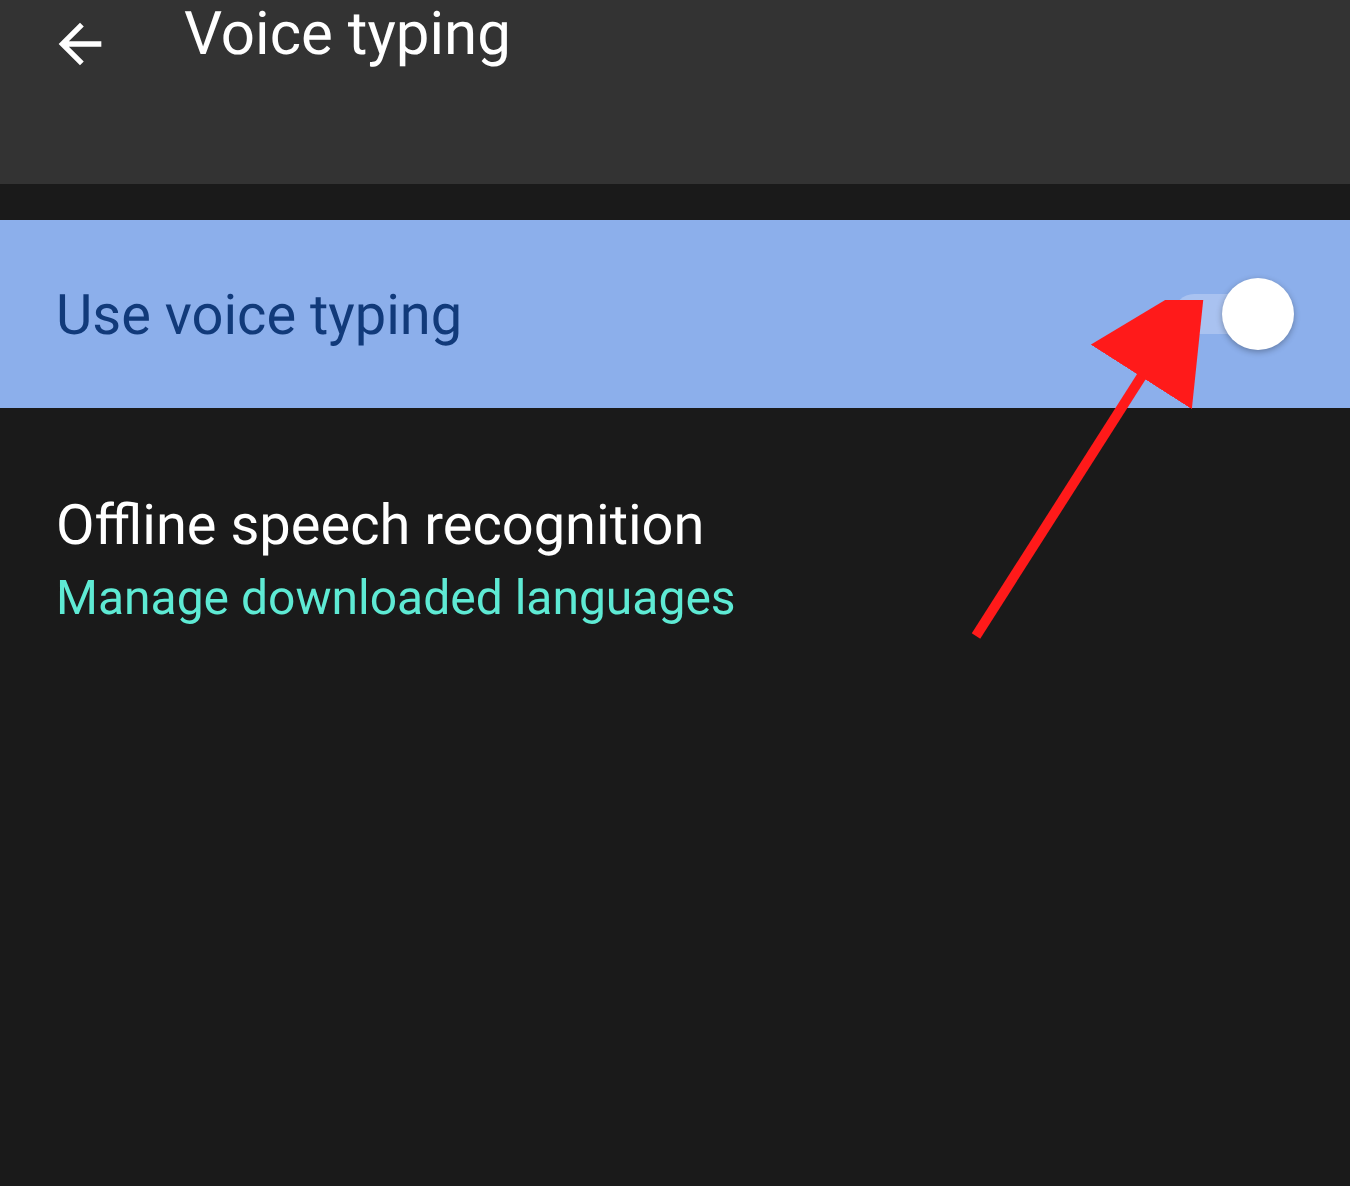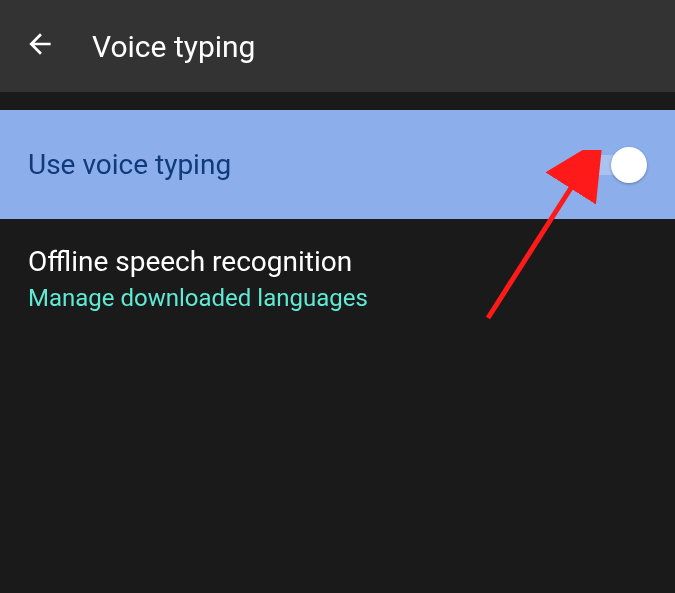--- a/index.html
+++ b/index.html
@@ -12,21 +12,20 @@
       height: 593px;
       background: #1a1a1a;
       font-family: Roboto, 'Segoe UI', Arial, sans-serif;
       overflow: hidden;
       position: relative;
     }
     .header {
       height: 92px;
       background: #333333;
       display: flex;
-      align-items: center;
       padding: 0 16px;
       gap: 28px;
     }
     .back-icon {
       width: 48px;
       height: 48px;
       display: flex;
       align-items: center;
       justify-content: center;
       cursor: pointer;
@@ -40,21 +39,21 @@
       color: #ffffff;
       font-size: 30px;
       font-weight: 400;
     }
     .gap-bar {
       height: 18px;
       background: #1a1a1a;
     }
     .highlighted-row {
       background: #8cafeb;
-      height: 109px;
+      height: 94px;
       display: flex;
       align-items: center;
       justify-content: space-between;
       padding: 0 28px 0 28px;
     }
     .highlighted-row .label {
       color: #113a7a;
       font-size: 28px;
       font-weight: 400;
     }
@@ -77,21 +76,21 @@
       position: absolute;
       right: 0;
       top: 0;
       width: 36px;
       height: 36px;
       background: #ffffff;
       border-radius: 50%;
       box-shadow: 0 1px 3px rgba(0,0,0,0.3);
     }
     .setting-row {
-      padding: 26px 28px;
+      padding: 42px 28px;
       cursor: pointer;
     }
     .setting-title {
       color: #ffffff;
       font-size: 28px;
       font-weight: 400;
       margin-bottom: 6px;
     }
     .setting-subtitle {
       color: #5eead4;

